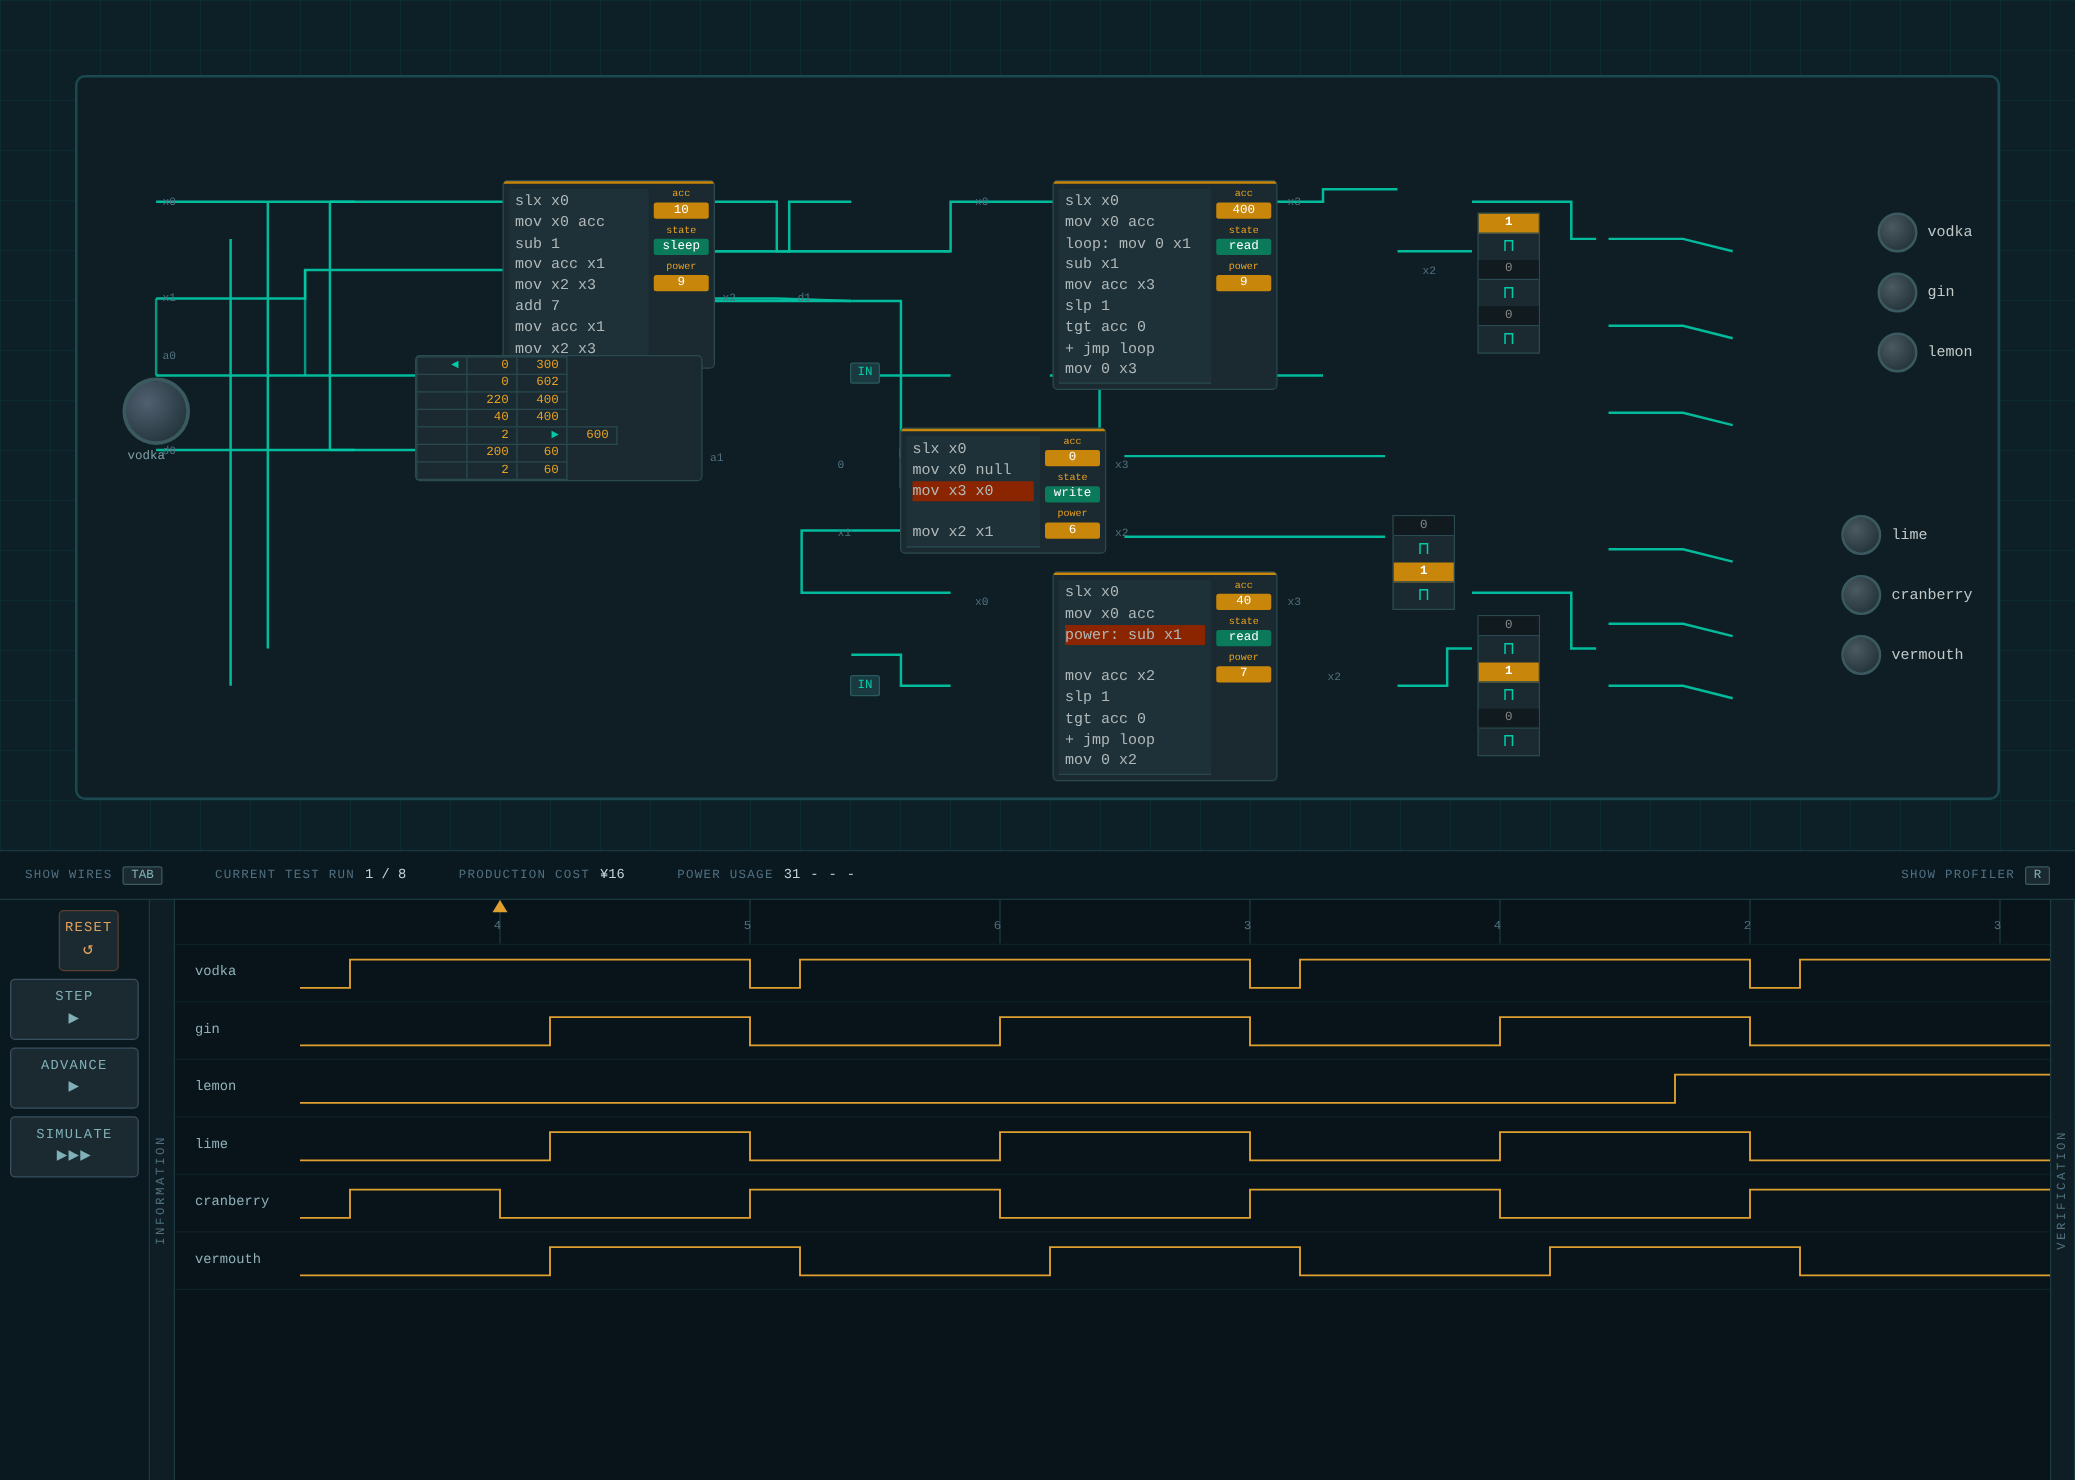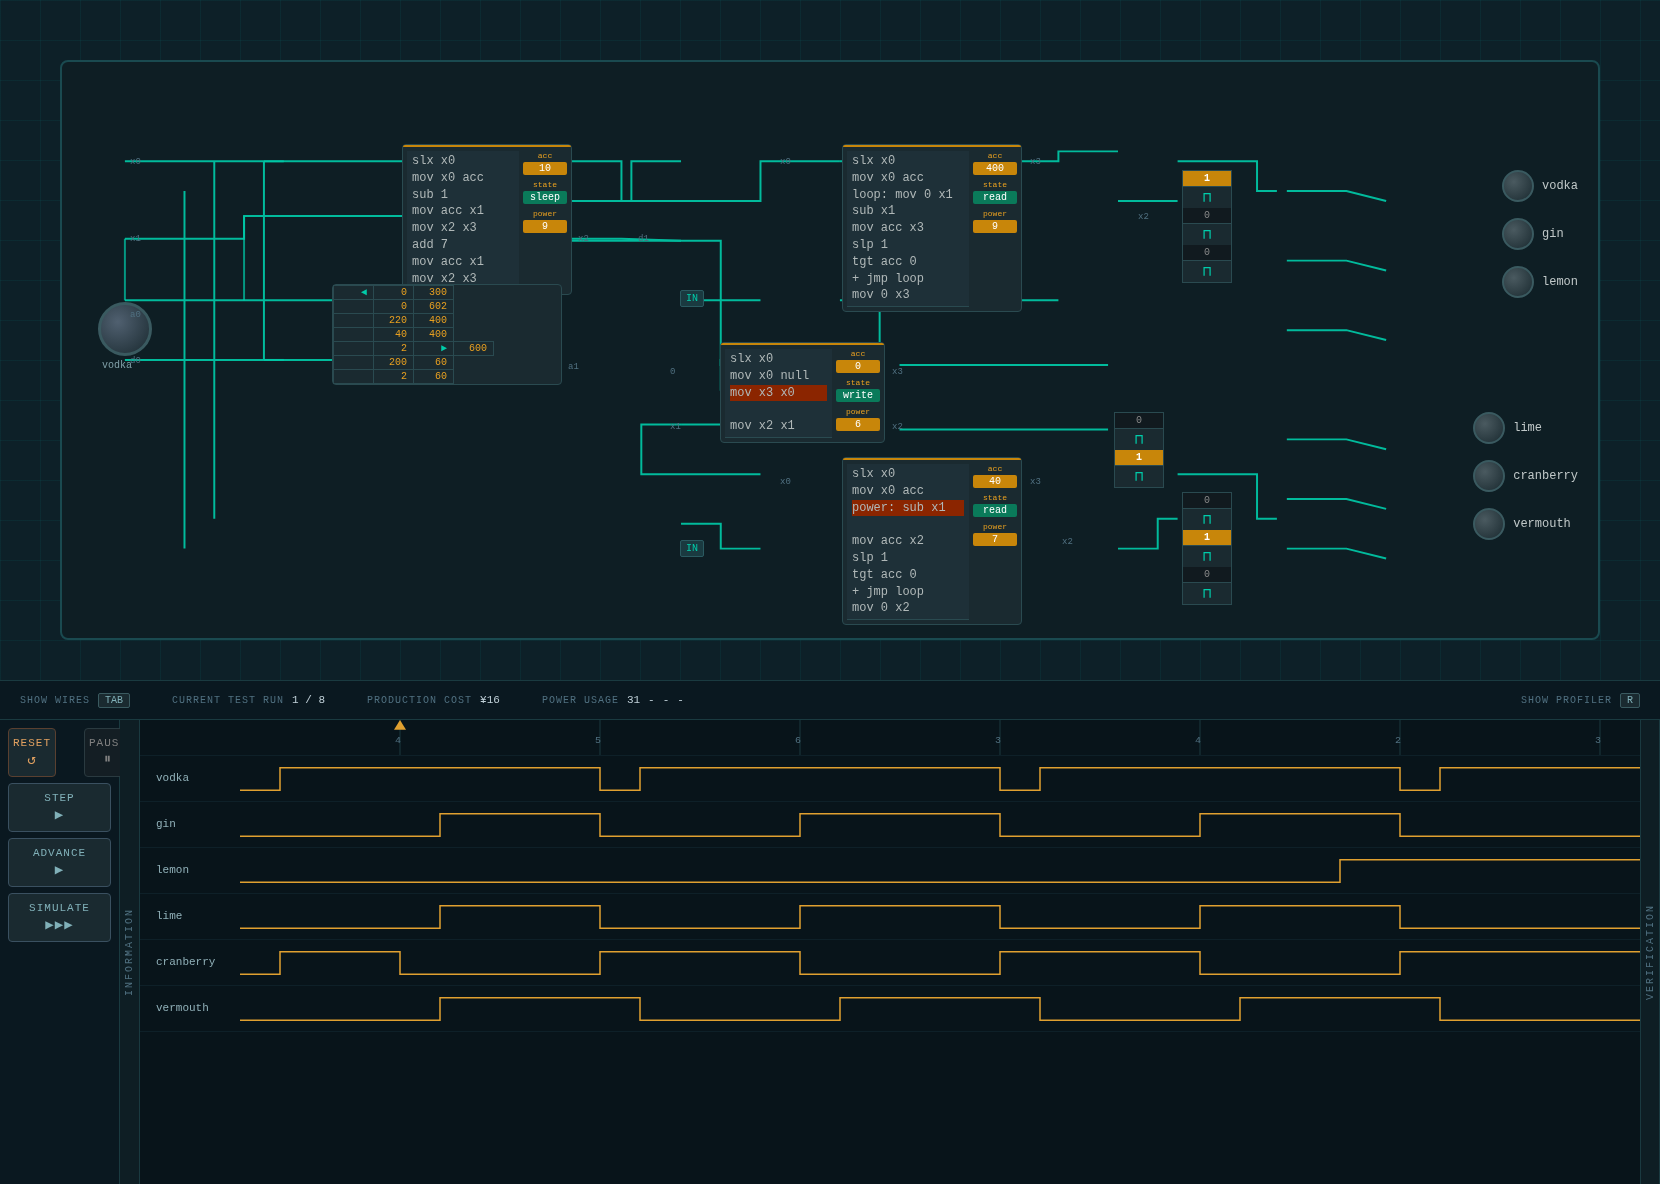--- a/index.html
+++ b/index.html
@@ -367,21 +367,21 @@
       </g>
     </svg>
 
     <div style="position:absolute; left:36px; top:240px;">
       <div style="width:54px; height:54px; border-radius:50%; background:radial-gradient(circle at 35% 35%, #506070, #1a2a30); border:3px solid #3a5a60;"></div>
       <div class="keypad-label" style="top:58px; left:4px;">vodka</div>
     </div>
 
     <div class="port-label" style="position:absolute; left:68px; top:95px;">x0</div>
     <div class="port-label" style="position:absolute; left:68px; top:172px;">x1</div>
-    <div class="port-label" style="position:absolute; left:68px; top:248px;">a0</div>
+    <div class="port-label" style="position:absolute; left:68px; top:218px;">a0</div>
     <div class="port-label" style="position:absolute; left:68px; top:294px;">d0</div>
 
     <div class="proc-node" style="position:absolute; left:340px; top:82px; width:170px;">
       <div class="node-title-bar"></div>
       <div style="display:flex; gap:4px; padding:4px;">
         <div style="flex:1;">
           <div class="node-header">slx x0
 mov x0 acc
 sub 1
 mov acc x1
@@ -617,21 +617,21 @@
   <div class="status-item">
     <span class="label">SHOW PROFILER</span>
     <span class="kbd">R</span>
   </div>
 </div>
 
 <div class="bottom-panel">
 
   <div class="left-controls">
     <div style="display:flex; gap:4px;">
-      <div class="ctrl-btn reset" style="flex:1;">
+      <div class="ctrl-btn reset" style="flex:1;margin-left:39px;">
         <div>RESET</div>
         <div class="btn-icon">↺</div>
       </div>
       <div class="ctrl-btn pause" style="flex:1;margin-left:24px;">
         <div>PAUSE</div>
         <div class="btn-icon">⏸</div>
       </div>
     </div>
     <div class="ctrl-btn">
       <div>STEP</div>

